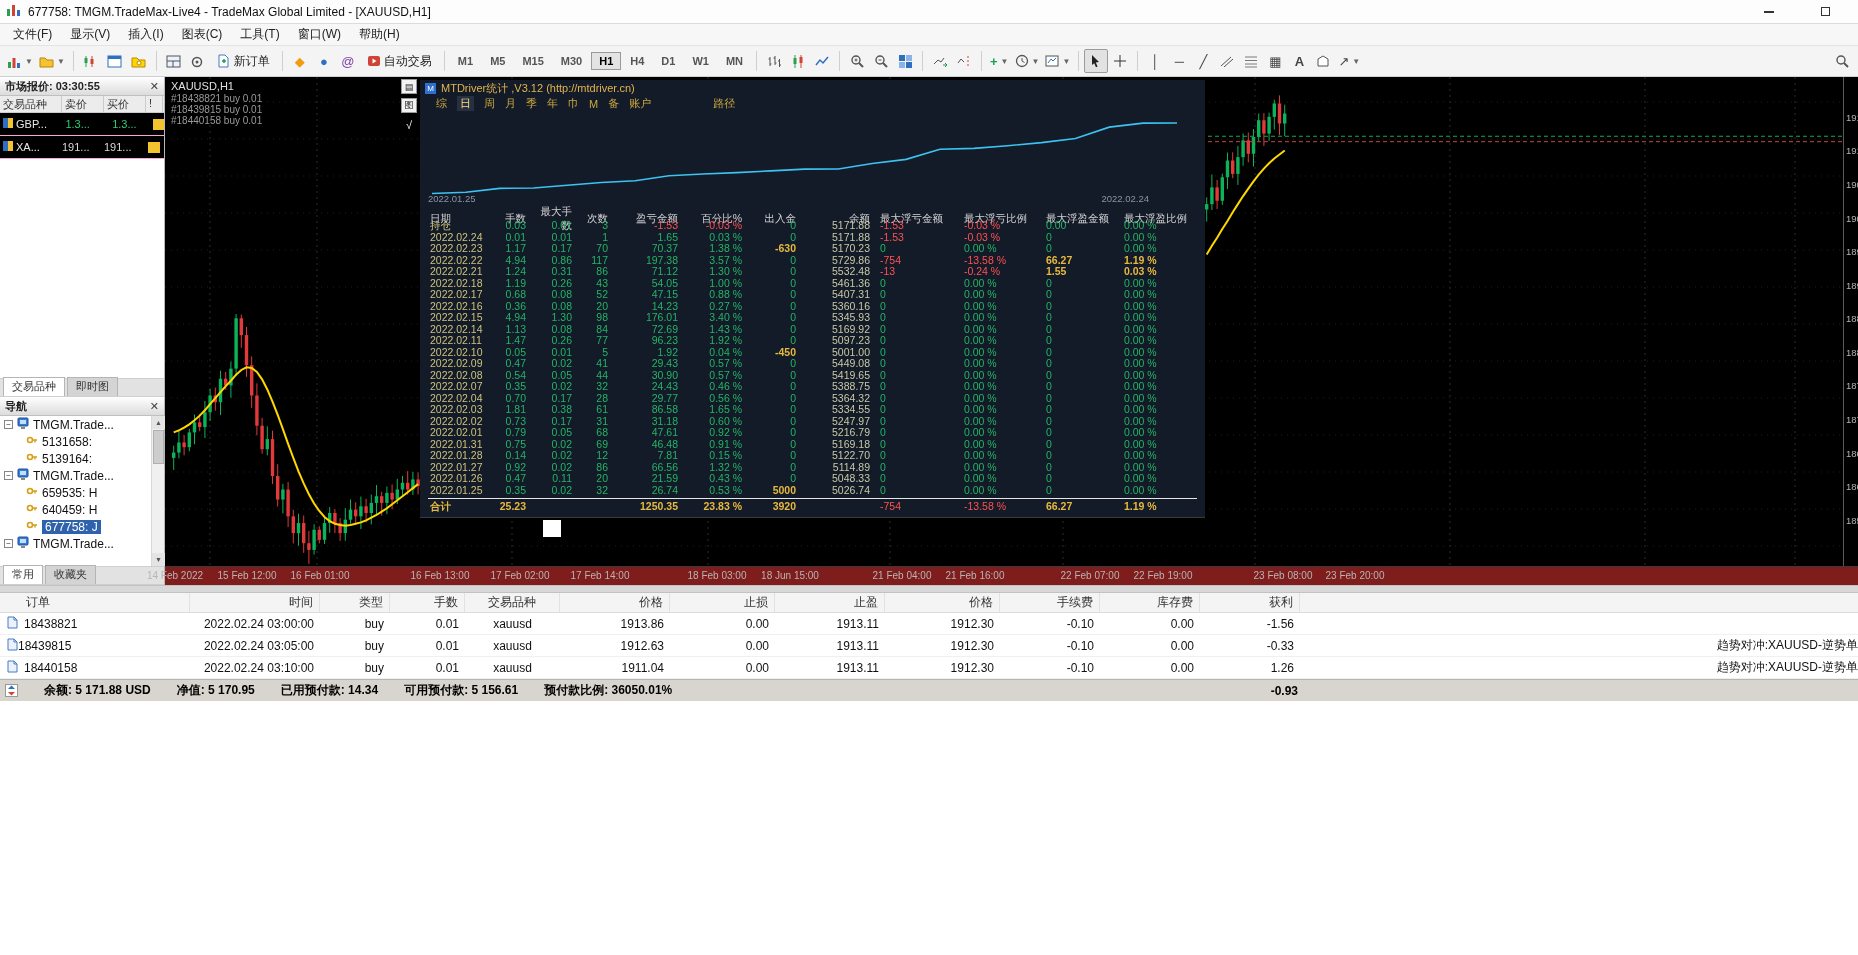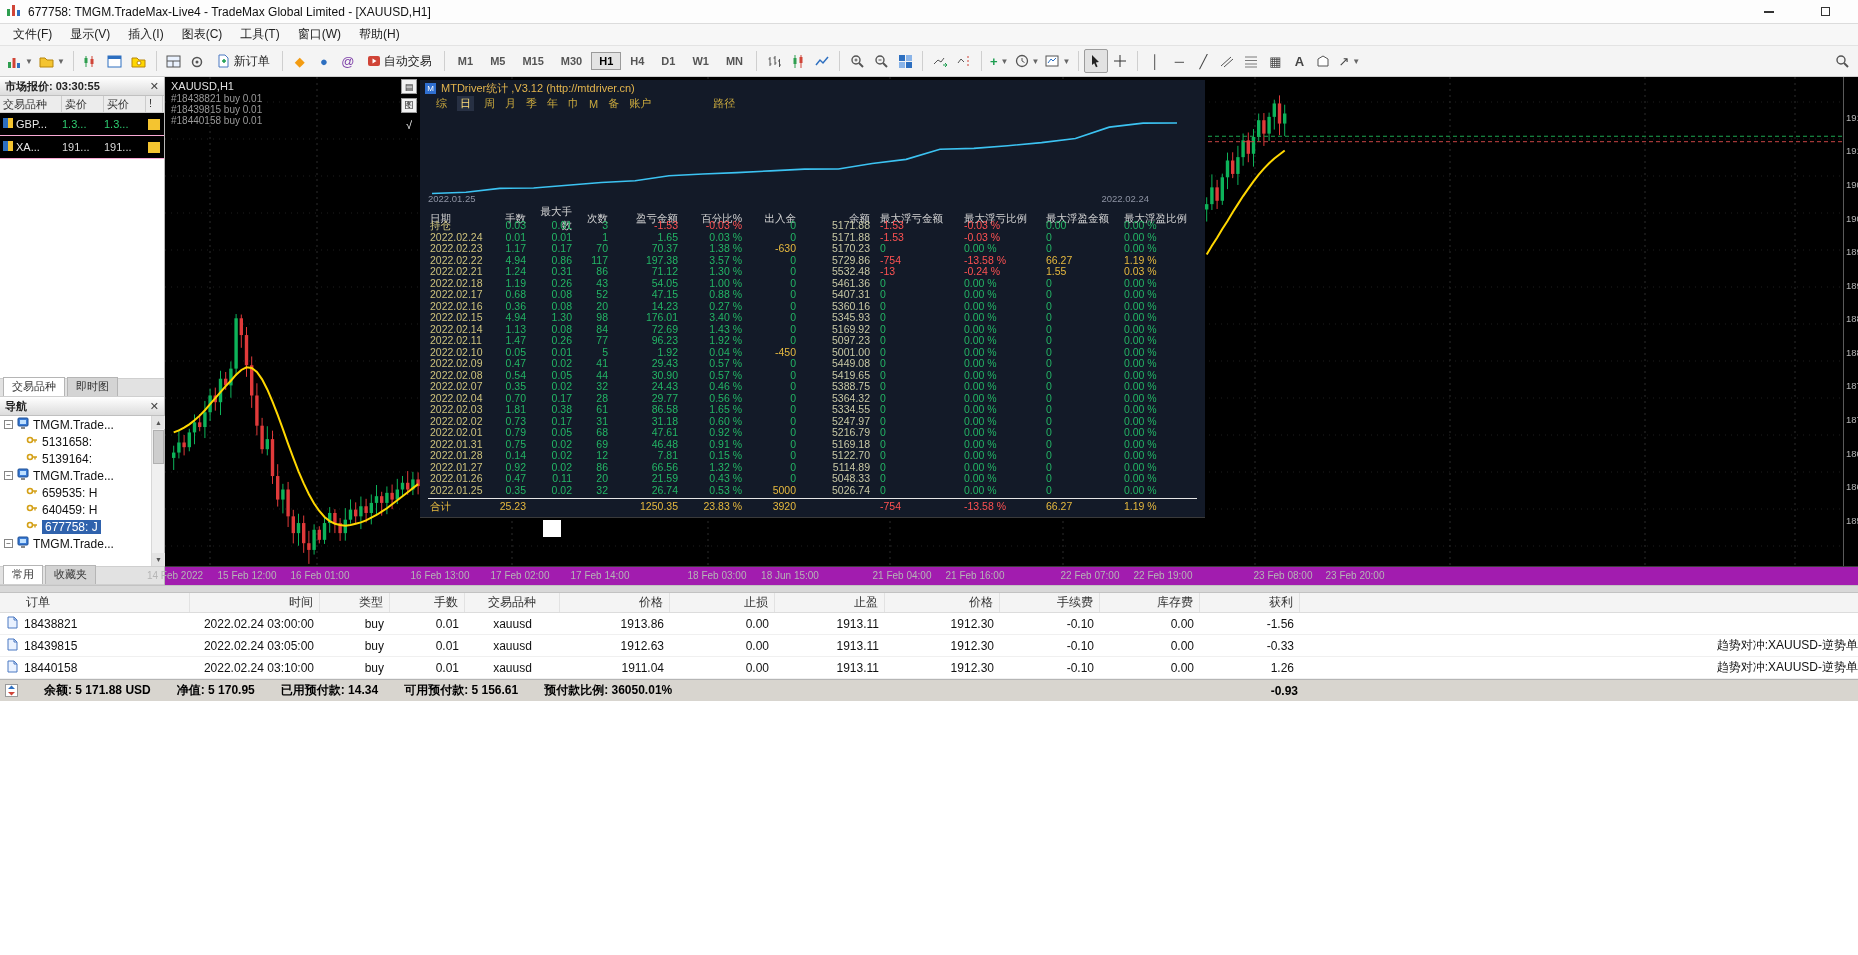--- a/index.html
+++ b/index.html
@@ -32,21 +32,21 @@
   
   .sidebar{position:absolute;left:0;top:77px;width:165px;height:508px;background:#fff;border-right:1px solid #b8b8b8;}
   .panel-header{position:absolute;left:0;width:100%;height:19px;background:linear-gradient(#ffffff,#dcdcdc);border-bottom:1px solid #c0c0c0;display:flex;align-items:center;justify-content:space-between;padding:0 5px;font-size:11px;font-weight:bold;color:#222;}
   .close-x{font-size:11px;color:#444;font-weight:normal;}
   .mw-cols{position:absolute;left:0;top:19px;width:100%;height:17px;display:flex;background:#ececec;border-bottom:1px solid #ccc;font-size:11px;color:#333;}
   .mw-col{border-right:1px solid #ccc;padding:1px 3px;overflow:hidden;white-space:nowrap;}
   .mw-body{position:absolute;left:0;top:36px;width:100%;background:#000;}
   .mw-row{display:flex;align-items:center;height:23px;border-bottom:1px solid #f9a8d4;}
   .mw-sym{display:flex;align-items:center;gap:3px;width:62px;padding-left:3px;color:#e8e8e8;font-size:11px;}
   .mw-price{width:42px;font-size:11px;}
-  .pg{color:#2ecc71;} .pw{color:#d8d8d8;}
+  .pg{color:#2ecc71;margin-left:8px;} .pw{color:#d8d8d8;}
   .mw-flag{width:12px;height:11px;margin-left:2px;}
   .tabbar{position:absolute;left:0;width:100%;height:19px;background:#e2e2e2;border-top:1px solid #cfcfcf;border-bottom:1px solid #cfcfcf;display:flex;align-items:flex-end;padding-left:3px;gap:2px;}
   .tab{font-size:11px;padding:1px 8px 2px;background:#d4d4d4;border:1px solid #b5b5b5;border-bottom:none;color:#333;white-space:nowrap;}
   .tab.active{background:#fff;}
   .nav-tree{position:absolute;left:0;top:339px;width:152px;height:150px;overflow:hidden;font-size:12px;color:#111;}
   .tree-row{display:flex;align-items:center;height:17px;gap:4px;padding-left:4px;white-space:nowrap;}
   .tree-row.d1{padding-left:26px;}
   .expander{width:9px;height:9px;flex:0 0 9px;border:1px solid #858585;background:#fff;font-size:8px;line-height:7px;text-align:center;color:#333;}
   .sel-label{background:#2f62ad;color:#fff;padding:0 3px;}
   .nav-scroll{position:absolute;right:0;top:339px;width:13px;height:150px;background:#f0f0f0;border-left:1px solid #d8d8d8;}
@@ -72,24 +72,24 @@
   .sp-tabs{height:15px;display:flex;align-items:center;gap:10px;padding-left:16px;font-size:11px;color:#c9a83e;}
   .sp-tab.active{color:#ffdd7a;background:#273043;padding:0 3px;}
   .sp-path{margin-left:52px;}
   .sp-equity{position:relative;height:94px;}
   .sp-eq-label{position:absolute;bottom:1px;font-size:9.5px;color:#8d93a3;}
   .sp-table{padding:0 8px;font-size:10.5px;--spcols:64px 42px 46px 36px 70px 64px 54px 74px 84px 82px 78px 75px;}
   .sp-hrow{display:grid;grid-template-columns:var(--spcols);height:15px;align-items:center;color:#d2d2d2;}
   .sp-row{display:grid;grid-template-columns:var(--spcols);height:11.5px;line-height:11.5px;}
   .sp-total{border-top:1px solid #e6e6e6;margin-top:2px;padding-top:1px;height:14px;line-height:12px;}
   .ra{text-align:right;padding-right:8px;} .la{padding-left:2px;}
-  .c-date{color:#cdc27c;} .c-green{color:#23b565;} .c-red{color:#ff5252;} .c-gold{color:#e6b93f;} .c-bal{color:#c9c9a5;} .c-head{color:#d2d2d2;}
+  .c-date{color:#cdc27c;} .c-green{color:#23b565;} .c-red{color:#ff5252;} .c-gold{color:#e6b93f;font-weight:bold;} .c-bal{color:#c9c9a5;} .c-head{color:#d2d2d2;}
 
   
-  .time-axis{position:absolute;left:165px;top:566px;width:1693px;height:19px;background:#a21caf;border-top:1px solid #3a3a3a;}
+  .time-axis{position:absolute;left:165px;top:566px;width:1693px;height:19px;background:#7f1d1d;border-top:1px solid #3a3a3a;}
   .ta-label{position:absolute;top:3px;font-size:10px;color:#b5b5b5;transform:translateX(-50%);white-space:nowrap;}
 
   .splitter{position:absolute;left:0;top:585px;width:100%;height:8px;background:#d8d8d8;border-top:1px solid #c2c2c2;border-bottom:1px solid #c2c2c2;}
 
   
   .orders{position:absolute;left:0;top:593px;width:1858px;background:#fff;}
   .o-head{display:flex;height:20px;background:#f4f4f4;border-bottom:1px solid #dcdcdc;font-size:12px;color:#333;align-items:center;}
   .o-hcell{height:100%;display:flex;align-items:center;border-right:1px solid #e2e2e2;}
   .o-row{display:flex;height:22px;align-items:center;border-bottom:1px solid #f0f0f0;font-size:12px;color:#111;}
   .o-cell{overflow:hidden;white-space:nowrap;}
@@ -1118,21 +1118,21 @@
           <span class="o-cell" style="width: 95px; text-align: center; padding: 0px 6px;">xauusd</span>
           <span class="o-cell" style="width: 110px; text-align: right; padding: 0px 6px;">1913.86</span>
           <span class="o-cell" style="width: 105px; text-align: right; padding: 0px 6px;">0.00</span>
           <span class="o-cell" style="width: 110px; text-align: right; padding: 0px 6px;">1913.11</span>
           <span class="o-cell" style="width: 115px; text-align: right; padding: 0px 6px;">1912.30</span>
           <span class="o-cell" style="width: 100px; text-align: right; padding: 0px 6px;">-0.10</span>
           <span class="o-cell" style="width: 100px; text-align: right; padding: 0px 6px;">0.00</span>
           <span class="o-cell" style="width: 100px; text-align: right; padding: 0px 6px;">-1.56</span>
         </div>
         <div class="o-row">
-          <span class="o-cell" style="width: 190px; padding: 0px 6px; display: flex; align-items: center; gap: 6px; text-align: left;">
+          <span class="o-cell" style="width: 190px; padding: 0px 6px; display: flex; align-items: center; text-align: left;">
             <span><svg width="12" height="13">
                 <path d="M2 1 h6 l3 3 v8 H2 z" fill="#eaf2ff" stroke="#4a78c2"></path>
                 <path d="M8 1 v3 h3" fill="none" stroke="#4a78c2"></path>
               </svg></span>
             <span>18439815</span>
           </span>
           <span class="o-cell" style="width: 130px; text-align: right; padding: 0px 6px;">2022.02.24 03:05:00</span>
           <span class="o-cell" style="width: 70px; text-align: right; padding: 0px 6px;">buy</span>
           <span class="o-cell" style="width: 75px; text-align: right; padding: 0px 6px;">0.01</span>
           <span class="o-cell" style="width: 95px; text-align: center; padding: 0px 6px;">xauusd</span>

